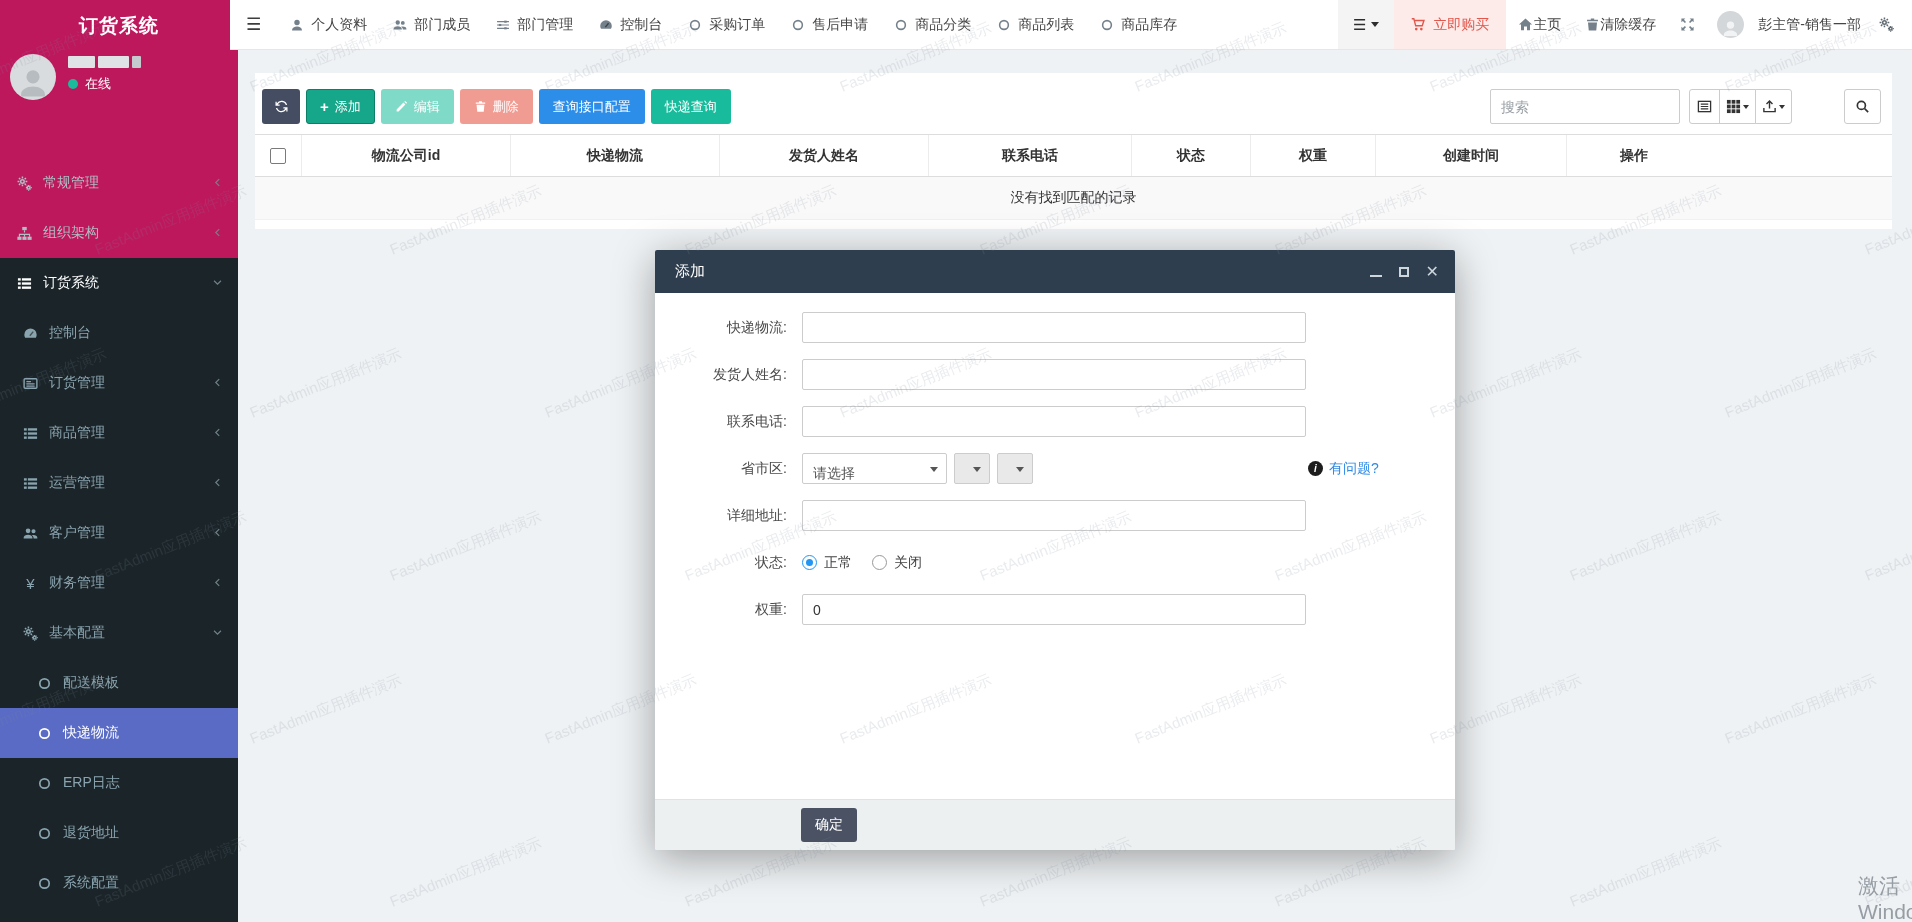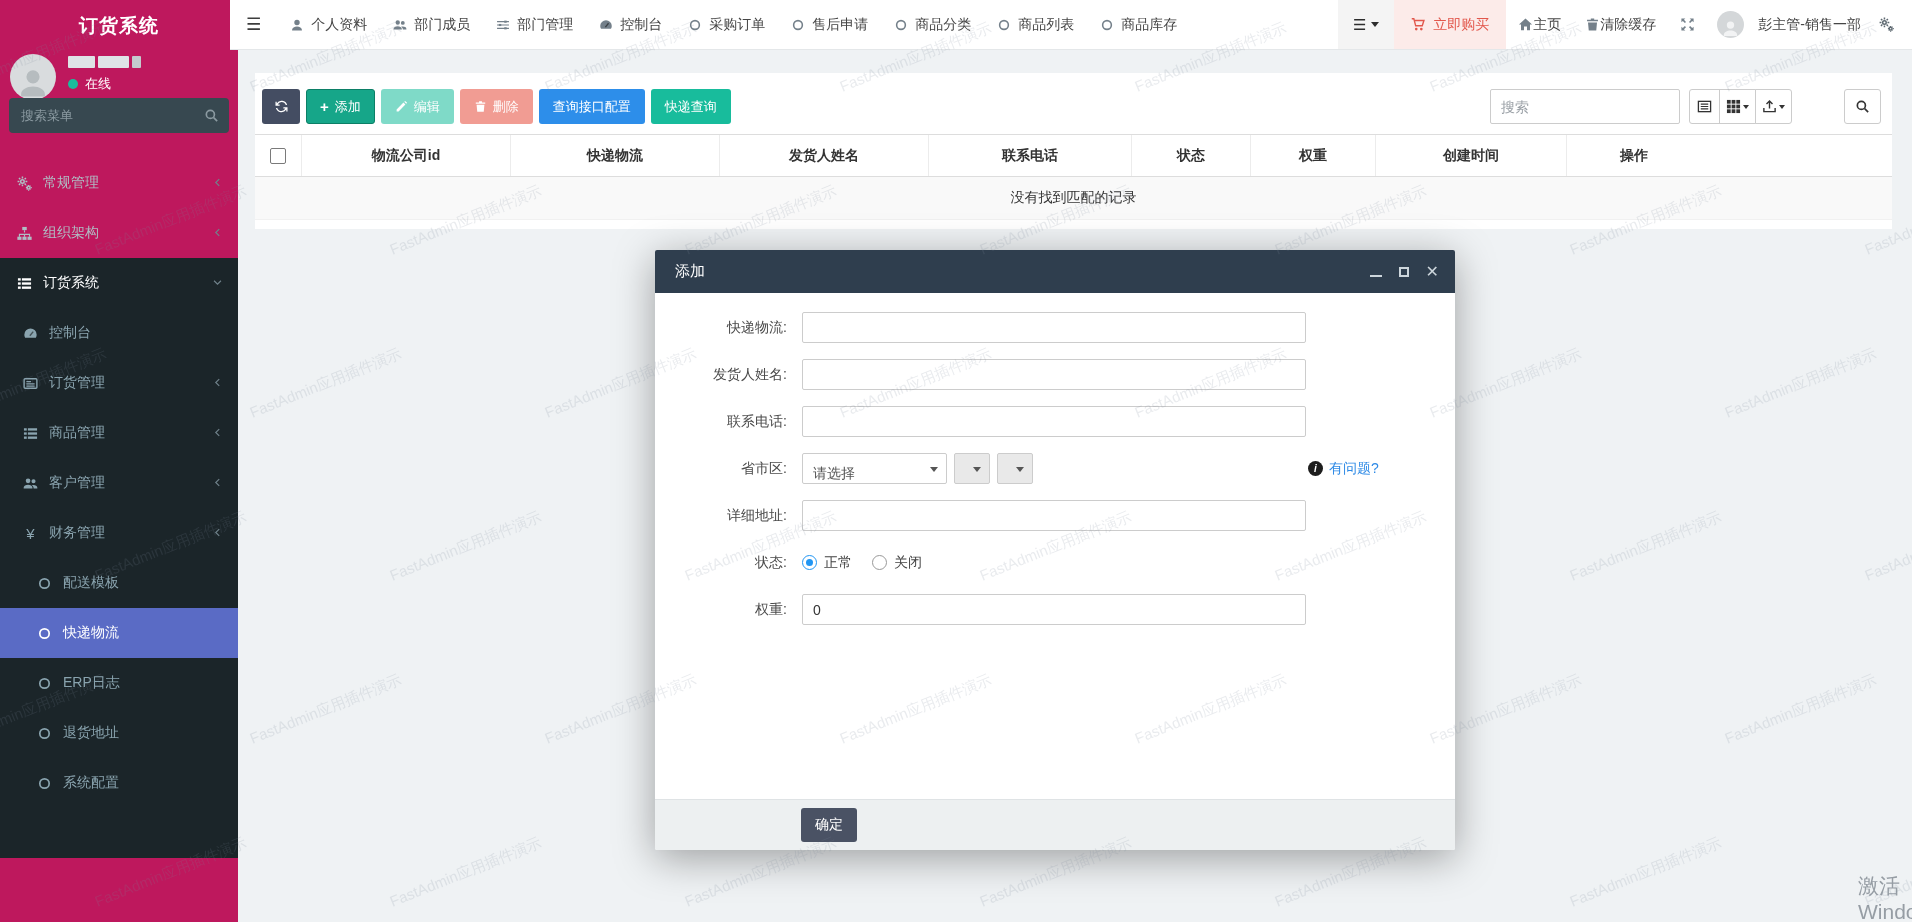--- a/index.html
+++ b/index.html
@@ -247,26 +247,20 @@
           <i></i>
           <i></i>
         </div>
       <div class="online">
           <span class="dot"></span>
           <span>在线</span>
         </div>
     </div>
   </div>
 
-  <div class="side-search">
-    <input placeholder="搜索菜单" style="">
-    <svg class="ic">
-        <use href="#i-search"></use>
-      </svg>
-  </div>
 
   <nav class="menu">
     <div class="m-item">
       <svg class="ic">
           <use href="#i-gears"></use>
         </svg>
       <span>常规管理</span>
       <span class="chev"><svg class="ic">
             <use href="#i-chevl"></use>
           </svg></span>
@@ -304,38 +298,56 @@
         <span>订货管理</span>
         <span class="chev"><svg class="ic">
               <use href="#i-chevl"></use>
             </svg></span>
       </div>
       <div class="m-item lv2">
         <svg class="ic">
             <use href="#i-list"></use>
           </svg>
         <span>商品管理</span>
+        <span class="chev"><svg class="ic">
+              <use href="#i-chevl"></use>
+            </svg></span>
+      </div>
+      <div class="m-item lv2">
+        <svg class="ic">
+            <use href="#i-list"></use>
+          </svg>
+        <span>运营管理</span>
         <span class="chev"><svg class="ic">
               <use href="#i-chevl"></use>
             </svg></span>
       </div>
       <div class="m-item lv2">
         <svg class="ic">
             <use href="#i-users"></use>
           </svg>
         <span>客户管理</span>
         <span class="chev"><svg class="ic">
               <use href="#i-chevl"></use>
             </svg></span>
       </div>
       <div class="m-item lv2">
         <span class="yen">¥</span>
         <span>财务管理</span>
         <span class="chev"><svg class="ic">
               <use href="#i-chevl"></use>
+            </svg></span>
+      </div>
+      <div class="m-item lv2 m-white">
+        <svg class="ic">
+            <use href="#i-gears"></use>
+          </svg>
+        <span>基本配置</span>
+        <span class="chev"><svg class="ic">
+              <use href="#i-chevd"></use>
             </svg></span>
       </div>
       <div class="m-item lv3">
         <svg class="ic">
             <use href="#i-circle"></use>
           </svg>
         <span>配送模板</span>
       </div>
       <div class="m-item lv3 m-active">
         <svg class="ic">

